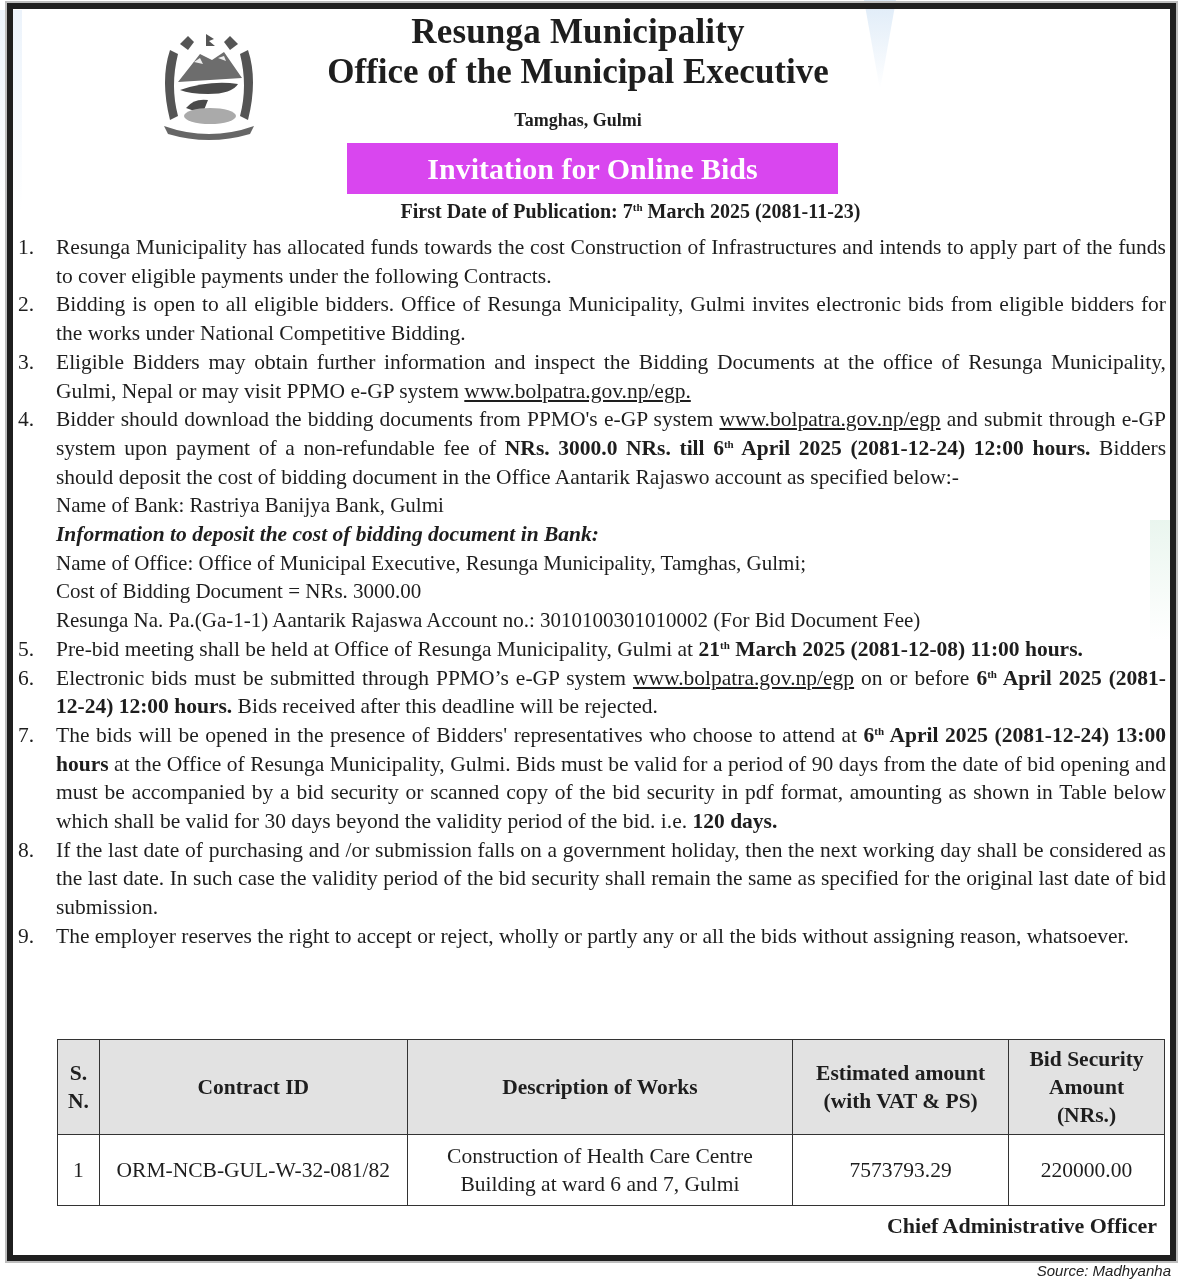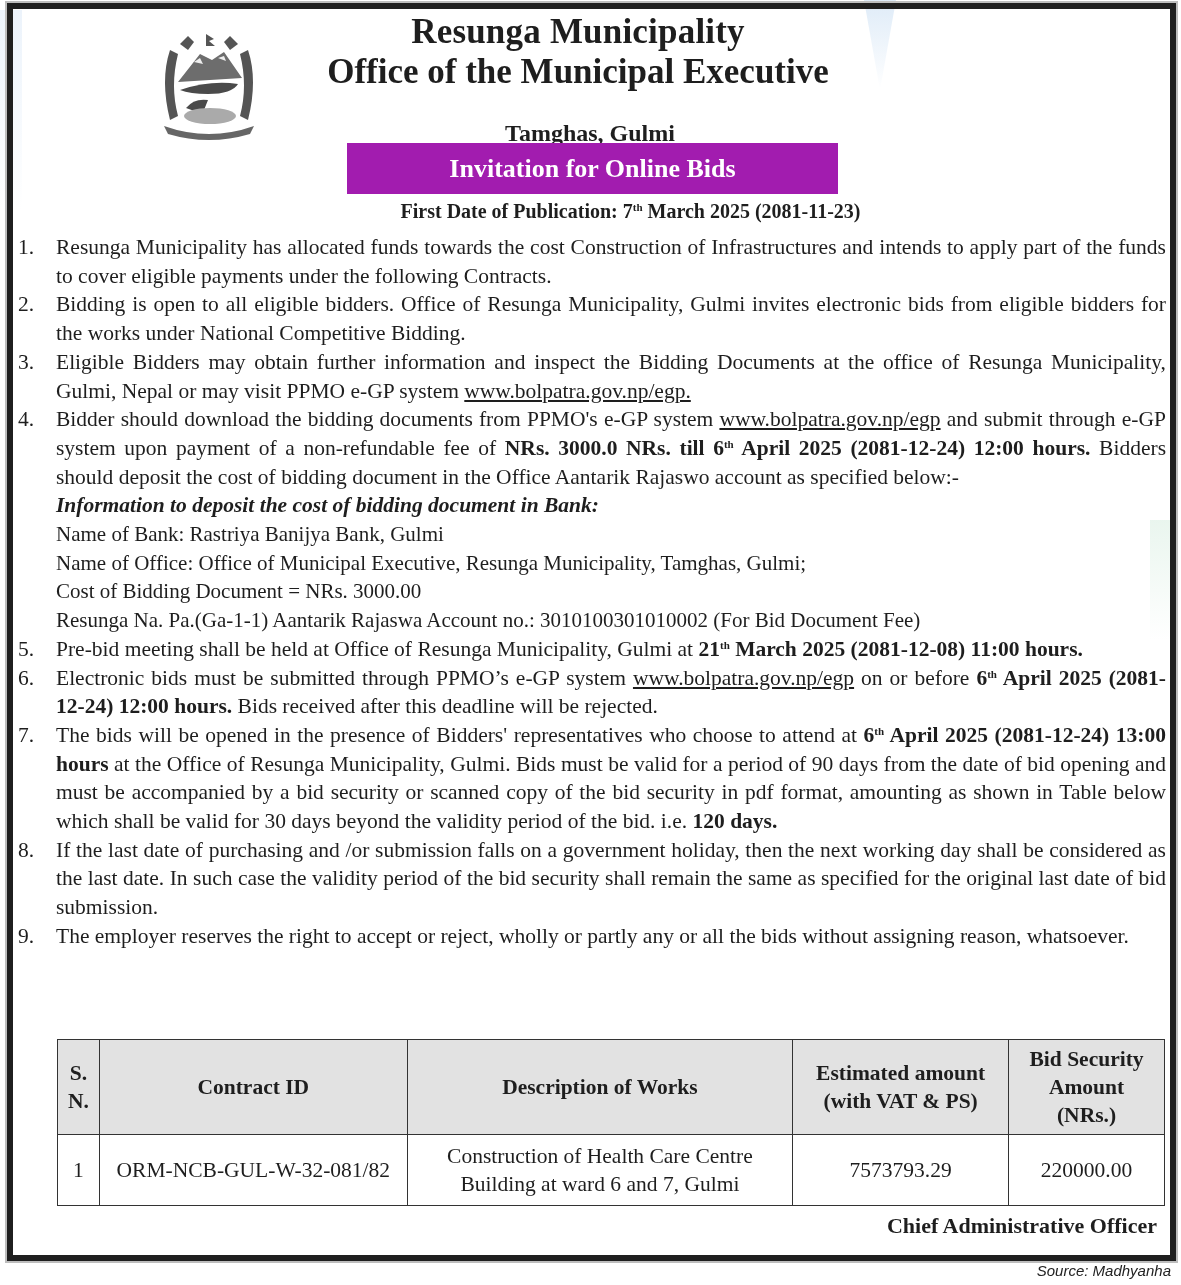--- a/index.html
+++ b/index.html
@@ -12,23 +12,23 @@
     .wm2 { left: 0; top: 10px; width: 22px; height: 200px;
            background: linear-gradient(180deg, #e7f0fa, #ffffff); opacity: .8; }
     .wm3 { left: 1150px; top: 520px; width: 25px; height: 120px;
            background: linear-gradient(180deg, #e4f3ea, #ffffff); opacity: .8; }
     .frame { position: absolute; left: 7px; top: 3px; width: 1157px; height: 1246px;
              border: 6px solid #1f1f1f; box-shadow: 0 0 0 2px #bdbdbd; background: transparent; }
     .logo { position: absolute; left: 150px; top: 30px; width: 118px; height: 112px; }
     .hdr { position: absolute; left: 0; width: 1156px; text-align: center; font-weight: bold; }
     .h1 { top: 12px; font-size: 35px; letter-spacing: 0.2px; }
     .h2 { top: 52px; font-size: 35px; }
-    .h3 { top: 120px; font-size: 24px; padding-left: 12px; }
+    .h3 { top: 110px; font-size: 18px; }
     .banner { position: absolute; left: 347px; top: 143px; width: 491px; height: 51px;
-              background: #a21caf; color: #ffffff; font-weight: bold; font-size: 26px;
+              background: #d946ef; color: #ffffff; font-weight: bold; font-size: 30px;
               text-align: center; line-height: 51px; }
     .pubdate { position: absolute; left: 0; top: 200px; width: 1181px; text-align: center;
                font-weight: bold; font-size: 20px; padding-left: 40px; }
     sup { font-size: 11px; vertical-align: 7px; line-height: 0; }
     .body { position: absolute; left: 18px; top: 233px; width: 1148px; font-size: 21.5px; line-height: 28.7px; }
     .item { display: flex; }
     .num { width: 38px; flex: 0 0 38px; }
     .txt { flex: 1; text-align: justify; }
     .u { text-decoration: underline; }
     .b { font-weight: bold; }
@@ -87,22 +87,22 @@
     <span class="txt">Bidding is open to all eligible bidders. Office of Resunga Municipality, Gulmi invites electronic bids from eligible bidders for the works under National Competitive Bidding.</span>
   </div>
   <div class="item">
     <span class="num">3.</span>
     <span class="txt"><span>Eligible Bidders may obtain further information and inspect the Bidding Documents at the office of Resunga Municipality, Gulmi, Nepal or may visit PPMO e-GP system </span><span class="u">www.bolpatra.gov.np/egp.</span></span>
   </div>
   <div class="item">
     <span class="num">4.</span>
     <span class="txt"><span>Bidder should download the bidding documents from PPMO's e-GP system </span><span class="u">www.bolpatra.gov.np/egp</span><span> and submit through e-GP system upon payment of a non-refundable fee of </span><span class="b"><span>NRs. 3000.0 NRs. till  6</span><sup>th</sup><span> April 2025 (2081-12-24) 12:00 hours.</span></span><span> Bidders should  deposit the cost of bidding document in the Office Aantarik Rajaswo account as specified below:-</span></span>
   </div>
+  <div class="sub bank-line">Name of Bank: Rastriya Banijya Bank, Gulmi</div>
   <div class="sub bi">Information to deposit the cost of bidding document in Bank:</div>
-  <div class="sub bank-line">Name of Bank: Rastriya Banijya Bank, Gulmi</div>
   <div class="sub bank-line">Name of Office: Office of Municipal Executive, Resunga Municipality, Tamghas, Gulmi;</div>
   <div class="sub bank-line">Cost of  Bidding Document = NRs. 3000.00</div>
   <div class="sub bank-line">Resunga  Na. Pa.(Ga-1-1) Aantarik Rajaswa Account no.: 3010100301010002 (For Bid Document Fee)</div>
   <div class="item">
     <span class="num">5.</span>
     <span class="txt"><span>Pre-bid meeting shall be held at Office of Resunga Municipality, Gulmi at </span><span class="b"><span>21</span><sup>th</sup><span> March 2025 (2081-12-08) 11:00 hours.</span></span></span>
   </div>
   <div class="item">
     <span class="num">6.</span>
     <span class="txt"><span>Electronic bids must be submitted  through PPMO’s e-GP system </span><span class="u">www.bolpatra.gov.np/egp</span><span> on or before </span><span class="b"><span>6</span><sup>th</sup><span> April 2025 (2081-12-24) 12:00 hours.</span></span><span> Bids received after this deadline will be rejected.</span></span>

